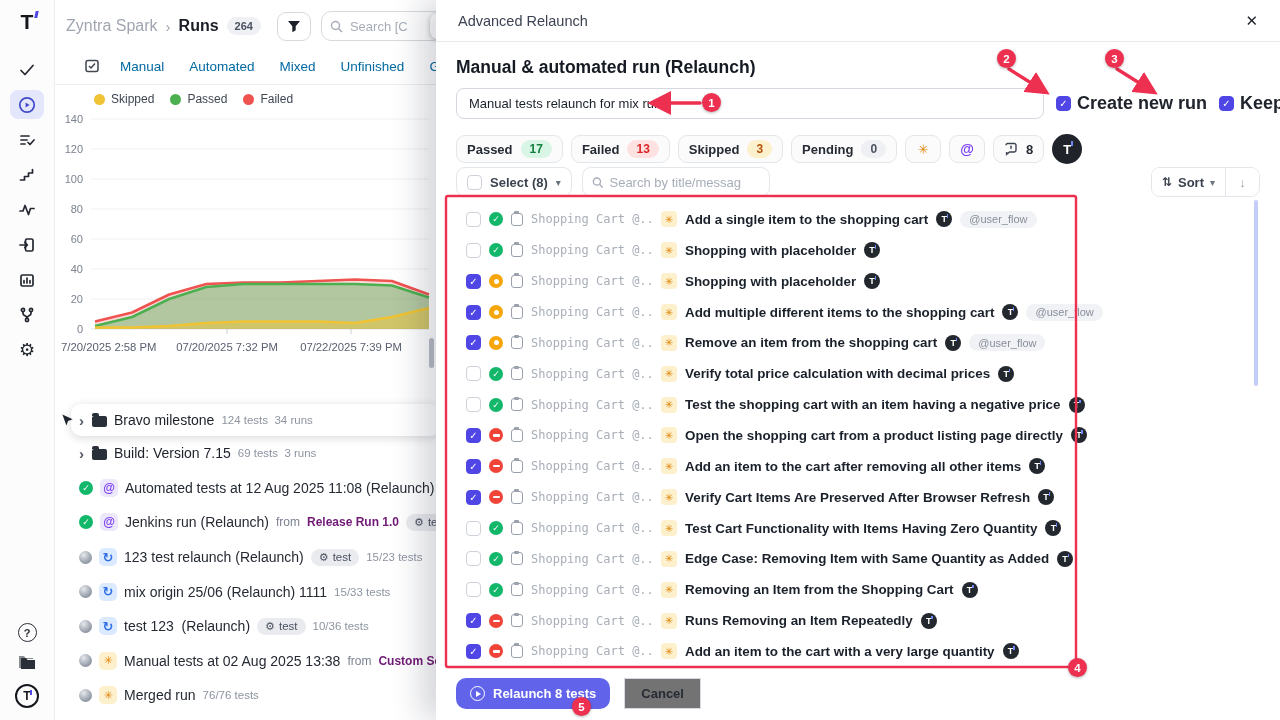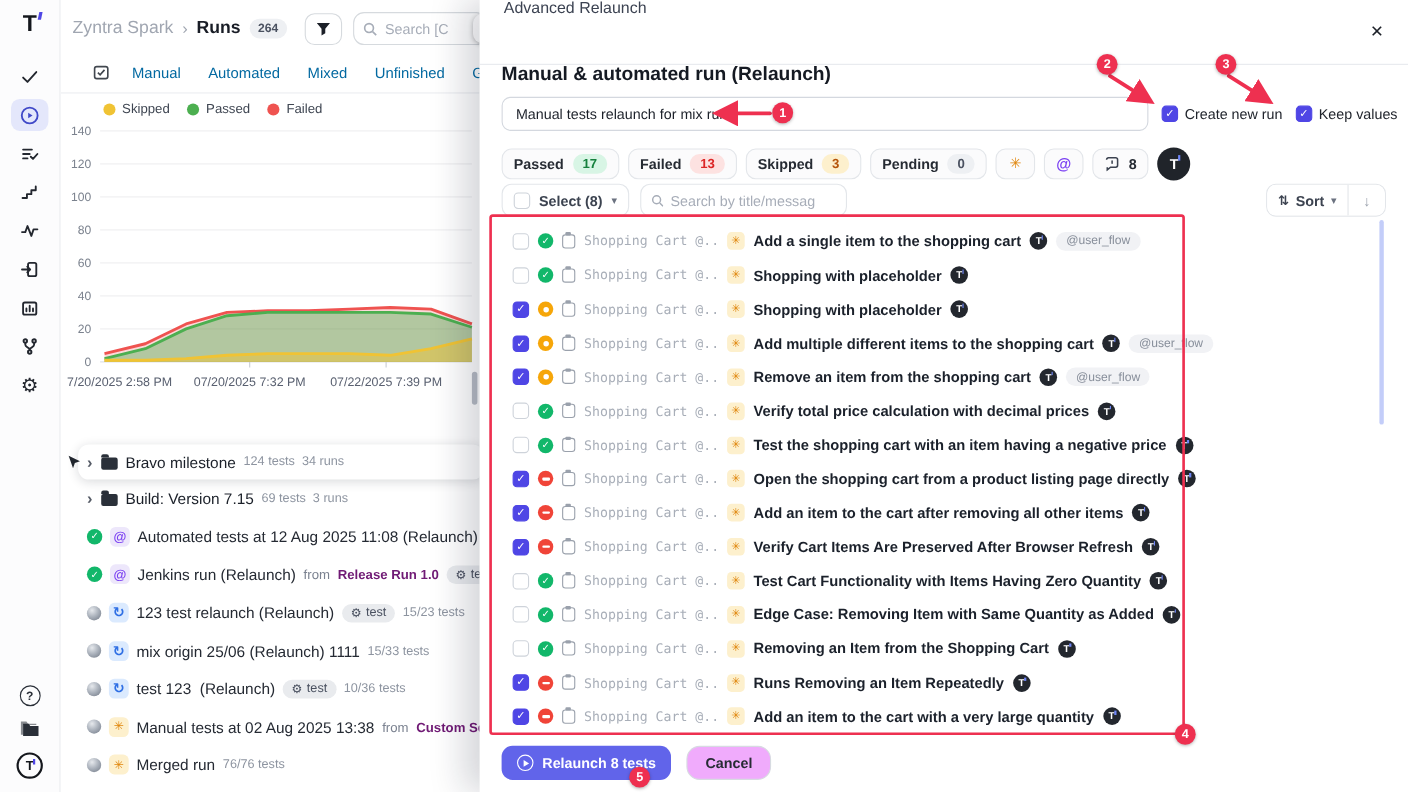--- a/index.html
+++ b/index.html
@@ -95,34 +95,34 @@
   .from{font-size:12px;color:#7b8290}
   .fromv{font-size:12px;font-weight:700;color:#701a75}
   .tagchip{background:#e9ebee;border-radius:10px;padding:2px 8px;font-size:11.5px;color:#4a5160;
            display:flex;align-items:center;gap:4px}
   .tagchip .gear{font-style:normal;font-size:11px}
   .meta{font-size:11.5px;color:#8d94a0;white-space:pre}
 
   
   .drawer{position:absolute;left:436px;top:0;right:0;bottom:0;background:#fff;z-index:10;
           box-shadow:-14px 0 30px rgba(15,23,42,.18)}
-  .dhead{position:absolute;top:0;left:0;right:0;height:59px;display:flex;
+  .dhead{position:absolute;top:0;left:0;right:0;height:42px;display:flex;align-items:center;
          padding:0 22px;border-bottom:1px solid #e7e9ee}
   .dtitle{font-size:14.5px;color:#3c4352}
   .dclose{margin-left:auto;border:none;background:none;font-size:15px;color:#1c2028;cursor:pointer}
   .dheading{position:absolute;left:20px;top:57px;font-size:17.5px;font-weight:700;color:#151a23}
   .name-row{position:absolute;left:20px;top:88px;display:flex;align-items:center}
   .run-name{width:588px;height:31px;border:1px solid #d4d8df;border-radius:8px;padding:0 12px;
             font-size:13px;color:#1b2029;outline:none;font-family:inherit}
   .cbg{display:flex;align-items:center;gap:6px;margin-left:12px;cursor:pointer}
   .cb{width:15px;height:15px;border:1.5px solid #ced3da;border-radius:4px;background:#fff;
       display:flex;align-items:center;justify-content:center;flex:0 0 auto}
   .cb.checked{background:var(--accent);border-color:var(--accent)}
   .cb.checked::after{content:"✓";color:#fff;font-size:10px;font-weight:700}
-  .cbl{font-size:13px;font-weight:400;color:#20242c;white-space:nowrap}
+  .cbl{font-size:18px;font-weight:700;color:#20242c;white-space:nowrap}
 
   .chips{position:absolute;left:20px;top:134px;display:flex;gap:8px;align-items:center}
   .chips [data-repeat]{display:contents}
   .chip{height:28px;border:1px solid #e3e6ea;background:#fbfbfc;border-radius:9px;padding:0 10px;
         display:flex;gap:8px;align-items:center;font-size:13px;color:#262b33;font-weight:600;
         cursor:pointer;font-family:inherit}
   .cnt{padding:2px 9px;border-radius:999px;font-size:12px;font-weight:600}
   .cnt.green{background:#d8f5e5;color:#15803d}
   .cnt.red{background:#fde2e1;color:#dc2626}
   .cnt.amber{background:#fdf0cd;color:#b45309}
@@ -164,21 +164,21 @@
          display:flex;align-items:center;justify-content:center;position:relative;flex:0 0 auto}
   .tmark i{position:absolute;top:3px;right:4px;width:1.5px;height:3.5px;background:#6f86f7}
   .utag{background:#f1f2f5;border-radius:999px;padding:2.5px 9px;font-size:11px;color:#878e9a}
 
   .dfoot{position:absolute;left:20px;top:678px;display:flex;gap:14px;align-items:center}
   .btn-primary{height:31px;background:#6164ea;border:none;border-radius:10px;color:#fff;font-size:13px;
                font-weight:600;display:flex;align-items:center;gap:8px;padding:0 14px;cursor:pointer;font-family:inherit}
   .play-ic{width:15px;height:15px;border:1.6px solid #fff;border-radius:50%;display:flex;align-items:center;justify-content:center}
   .play-ic::after{content:"";margin-left:1px;border-left:5px solid #fff;border-top:3.2px solid transparent;
                   border-bottom:3.2px solid transparent}
-  .btn-cancel{height:31px;border:1px solid #d7dbe1;border-radius:12px;background:#f0abfc;font-size:13px;
+  .btn-cancel{height:31px;border:1px solid #d7dbe1;border-radius:0;background:#737373;font-size:13px;
               font-weight:600;color:#262b33;padding:0 16px;cursor:pointer;font-family:inherit}
   .drawer-thumb{position:absolute;left:818px;top:200px;width:4px;height:186px;background:#c3cdf9;border-radius:2px}
 
   
   .ann-svg{position:absolute;left:0;top:0;z-index:40;pointer-events:none}
   .an{position:absolute;width:19px;height:19px;border-radius:50%;background:var(--ann);color:#fff;
       font-size:11.5px;font-weight:700;display:flex;align-items:center;justify-content:center;z-index:41;
       box-shadow:0 1px 3px rgba(0,0,0,.3);pointer-events:none}
   .a1{left:702px;top:93px}.a2{left:997px;top:49px}.a3{left:1105px;top:49px}
   .a4{left:1068px;top:658px}.a5{left:572px;top:697px}

